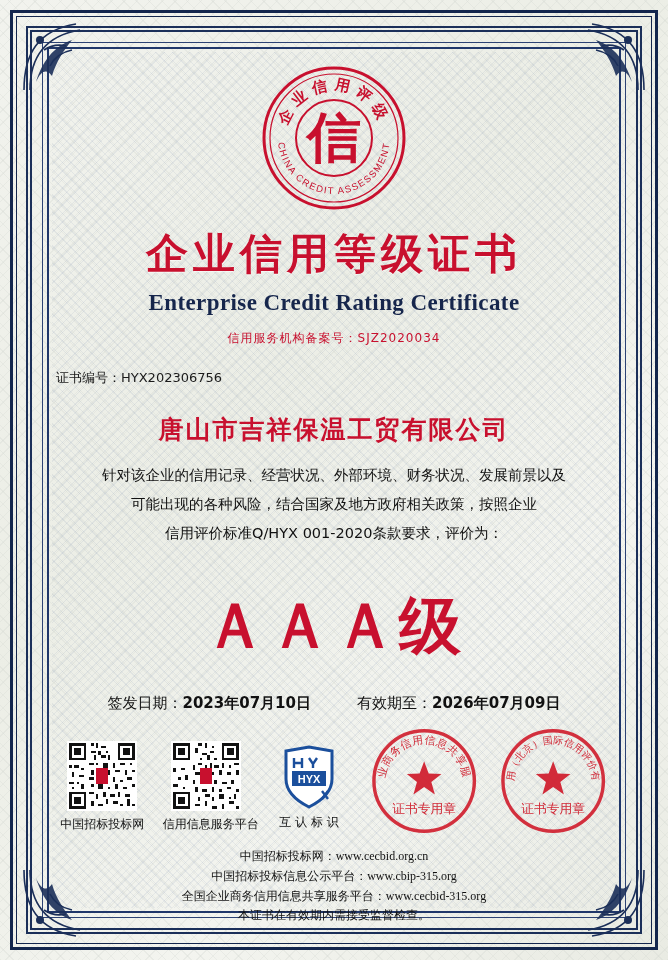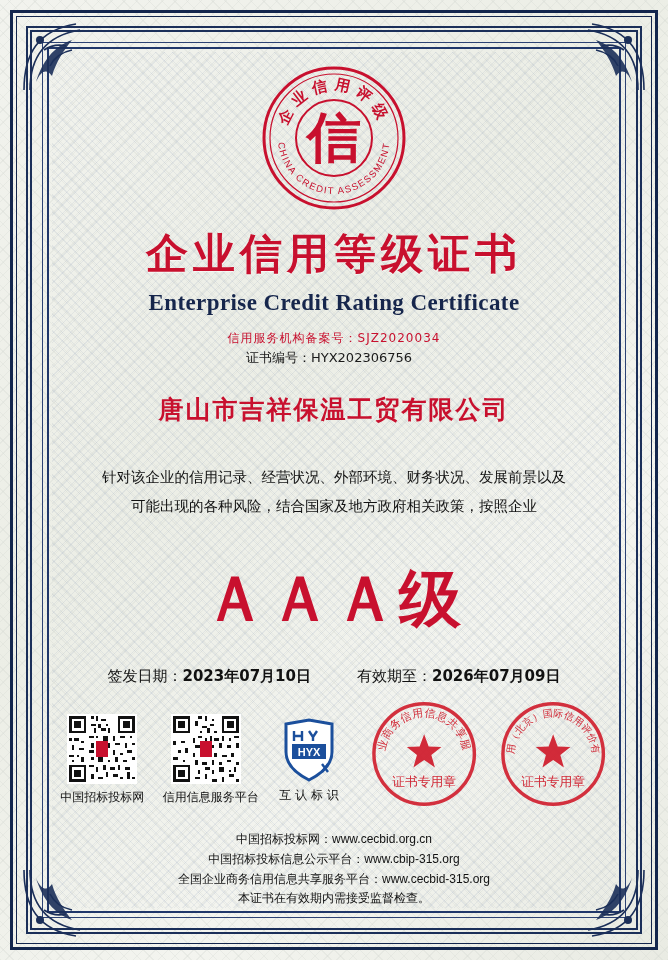--- a/index.html
+++ b/index.html
@@ -103,37 +103,37 @@
     letter-spacing: 0.4px;
   }
   .filing-no {
     margin-top: 14px;
     font-family: "DejaVu Sans", sans-serif;
     font-size: 12px;
     color: #c8102e;
     letter-spacing: 1px;
   }
   .cert-no-row {
-    margin-top: 2px;
-    text-align: center;
+    margin-top: 22px;
+    text-align: left;
     padding-right: 10px;
     font-family: "DejaVu Sans", sans-serif;
     font-size: 13px;
     color: #1a1a1a;
   }
   .company {
     margin-top: 26px;
     font-family: "DejaVu Sans", sans-serif;
     font-size: 25px;
     font-weight: bold;
     color: #c8102e;
     letter-spacing: 2px;
   }
   .body-text {
-    margin: 37px auto 0 auto;
+    margin: 15px auto 0 auto;
     width: 470px;
     font-family: "DejaVu Sans", sans-serif;
     font-size: 14.5px;
     line-height: 2.0;
     color: #111111;
   }
   .grade {
     margin-top: 36px;
     font-family: "Liberation Serif", serif;
     font-size: 62px;
@@ -175,22 +175,22 @@
     position: relative;
     background: #fff;
   }
   .qr svg { display: block; }
   .hyx-mark { width: 62px; height: 64px; margin: 4px auto 0 auto; }
   .hyx-mark svg { width: 100%; height: 100%; display: block; }
   .stamp { width: 112px; height: 112px; margin-top: -16px; }
   .stamp svg { width: 100%; height: 100%; display: block; }
 
   .footer {
-    margin-top: 20px;
-    font-family: Liberation Sans, sans-serif;
+    margin-top: 10px;
+    font-family: Liberation Serif, serif;
     font-size: 12px;
     line-height: 1.65;
     color: #111;
   }
 </style>
 </head>
 <body>
 
 <div class="cert-root">
 
@@ -267,20 +267,21 @@
 
     <div class="title-cn">企业信用等级证书</div>
     <div class="title-en">Enterprise Credit Rating Certificate</div>
     <div class="filing-no">信用服务机构备案号：SJZ2020034</div>
     <div class="cert-no-row">证书编号：HYX202306756</div>
 
     <div class="company">唐山市吉祥保温工贸有限公司</div>
     <div class="body-text">
       <div>针对该企业的信用记录、经营状况、外部环境、财务状况、发展前景以及</div>
       <div>可能出现的各种风险，结合国家及地方政府相关政策，按照企业</div>
+      <div>信用评价标准Q/HYX 001-2020条款要求，评价为：</div>
     </div>
 
     <div class="grade">ＡＡＡ级</div>
 
     <div class="dates">
       <div>
         <span>签发日期：</span><span class="date-val">2023年07月10日</span>
       </div>
       <div>
         <span>有效期至：</span><span class="date-val">2026年07月09日</span>

